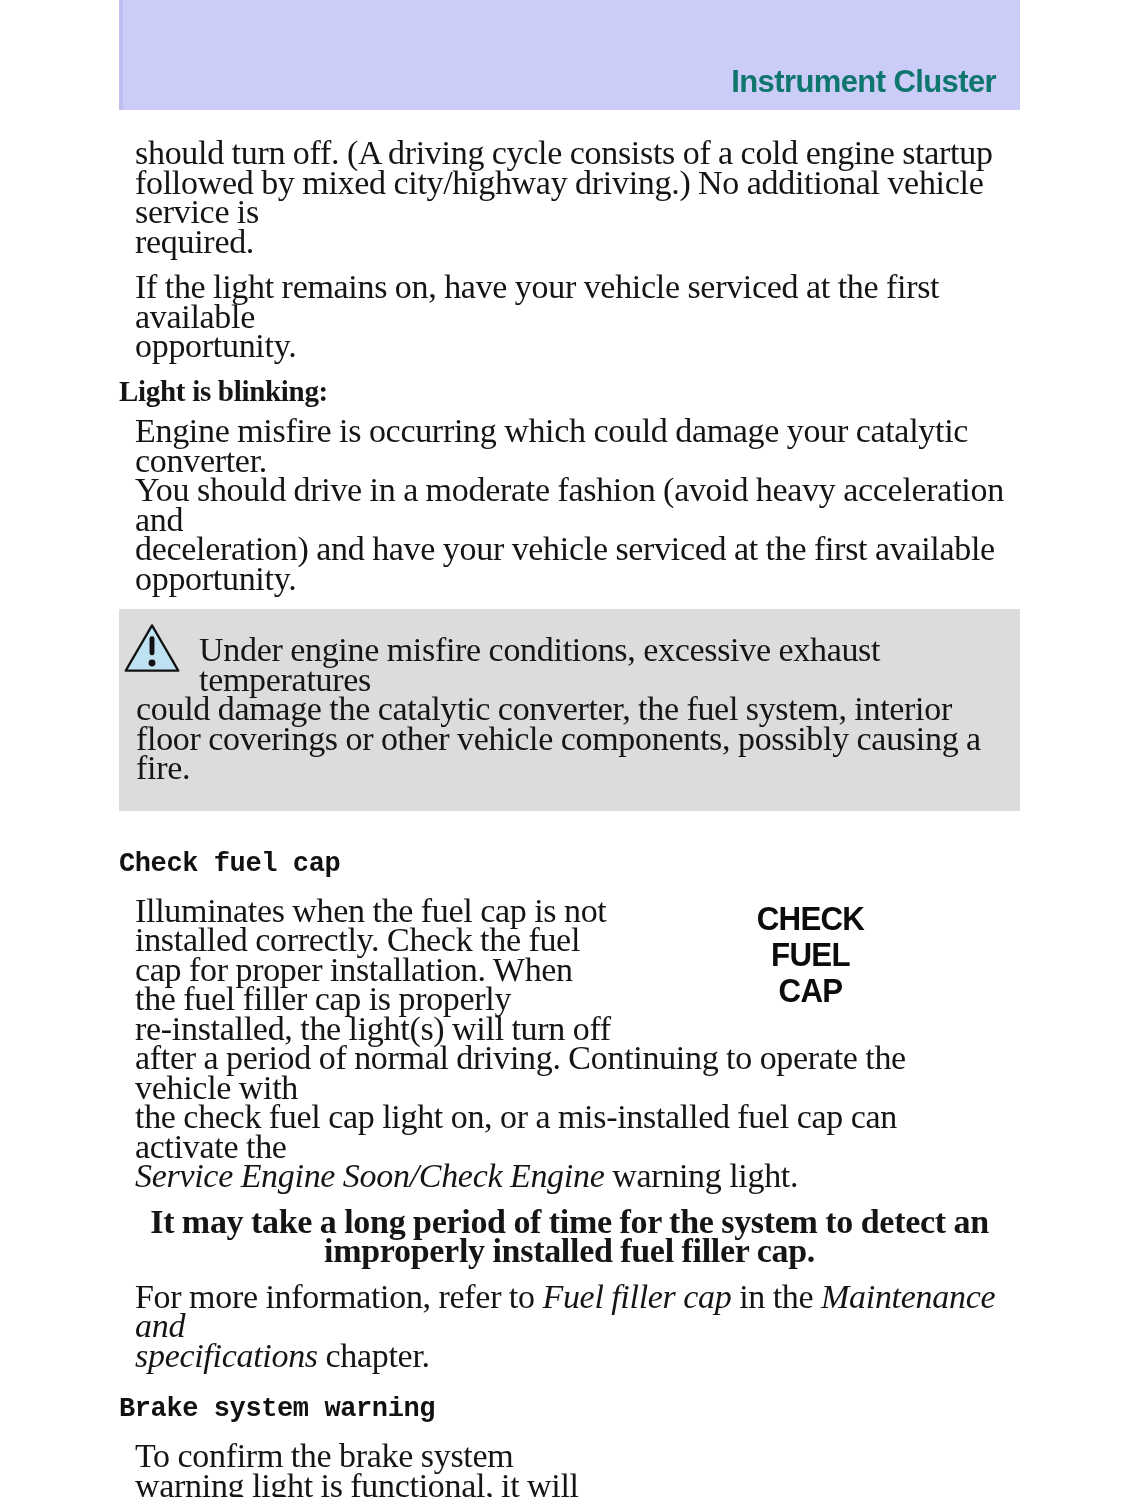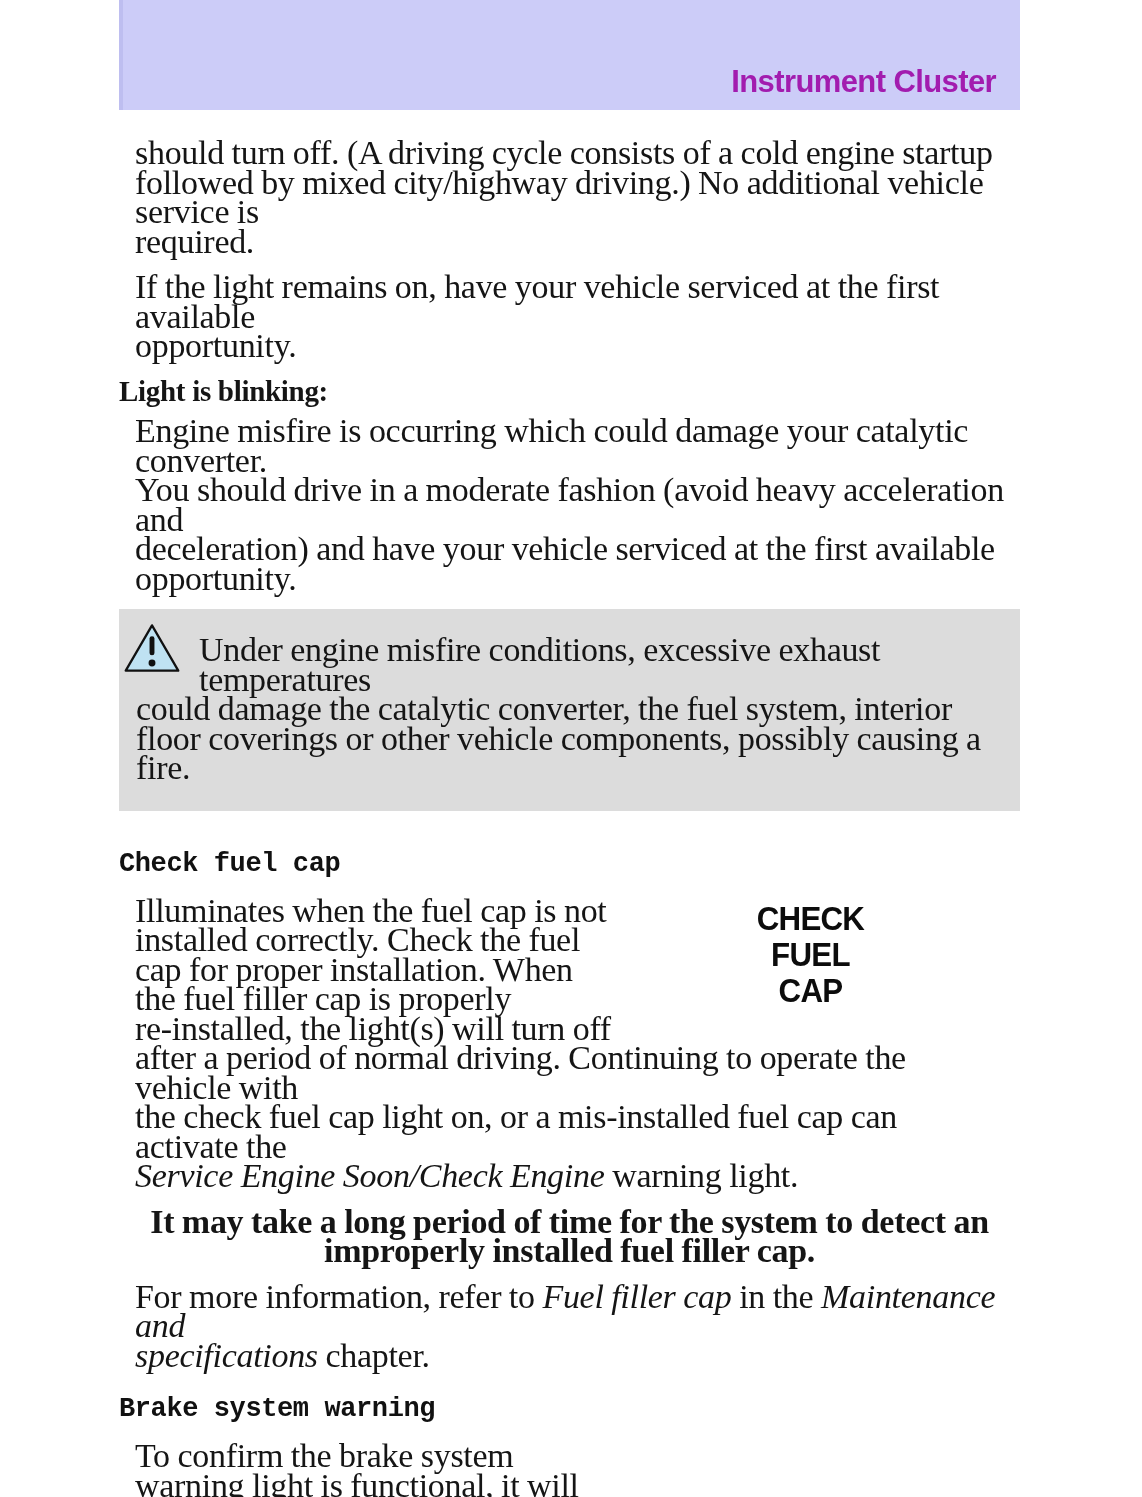--- a/index.html
+++ b/index.html
@@ -9,21 +9,21 @@
     overflow:hidden;
   }
   .content{margin-left:119px;width:901px;box-sizing:border-box;}
   .header{
     height:110px;background:#ccccf8;border-left:4px solid #bebef0;
     display:flex;align-items:flex-end;justify-content:flex-end;
     padding:0 24px 10px 0;box-sizing:border-box;
   }
   .header-title{
     font-family:"Liberation Sans", sans-serif;font-weight:bold;
-    font-size:31px;color:#a21caf;letter-spacing:-0.6px;
+    font-size:31px;color:#0f766e;letter-spacing:-0.6px;
   }
   p{
     font-size:34px;line-height:29.5px;margin:16px;
     white-space:pre-line;letter-spacing:-0.3px;word-spacing:-0.5px;
   }
   .p-first{margin-top:28px;}
   .p-std{margin-top:14px;}
   .h-serif{
     font-size:29px;line-height:29.5px;font-weight:bold;margin:14px 0 0 0;
     letter-spacing:-0.3px;

